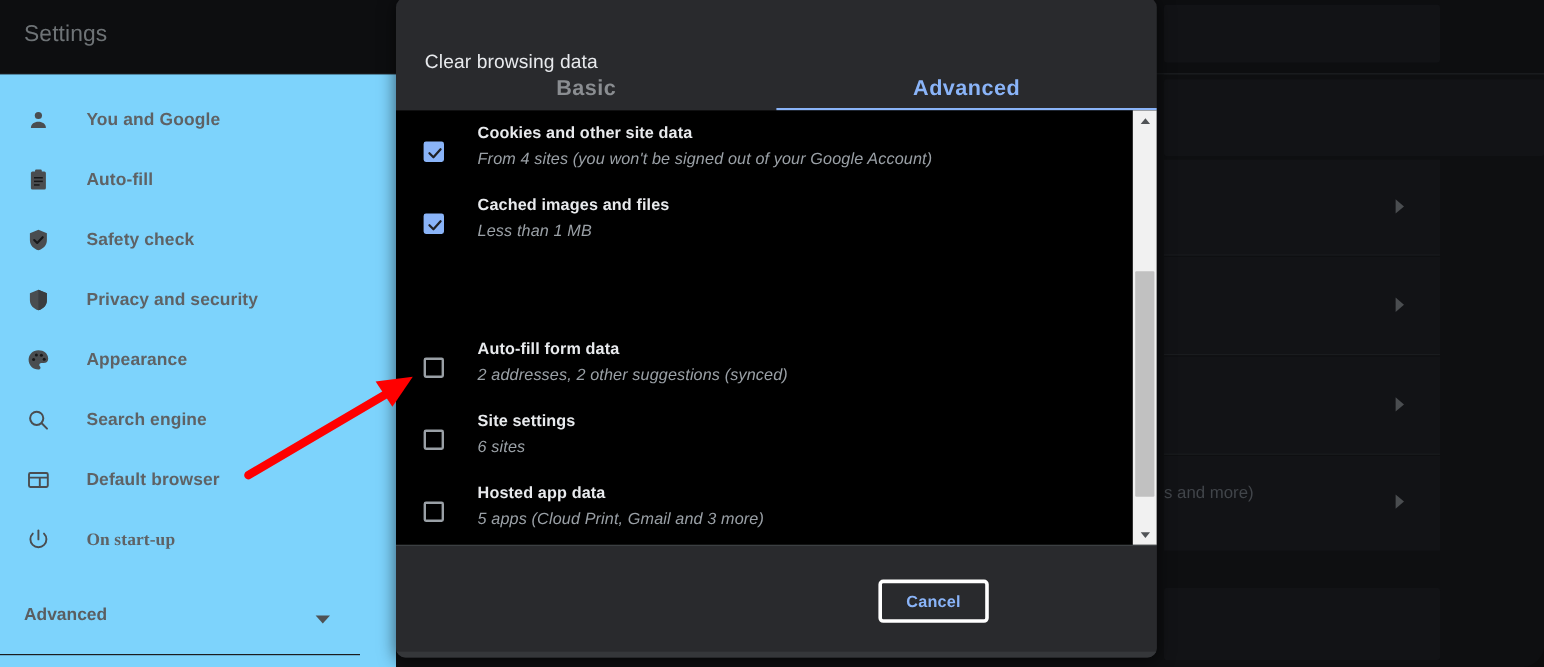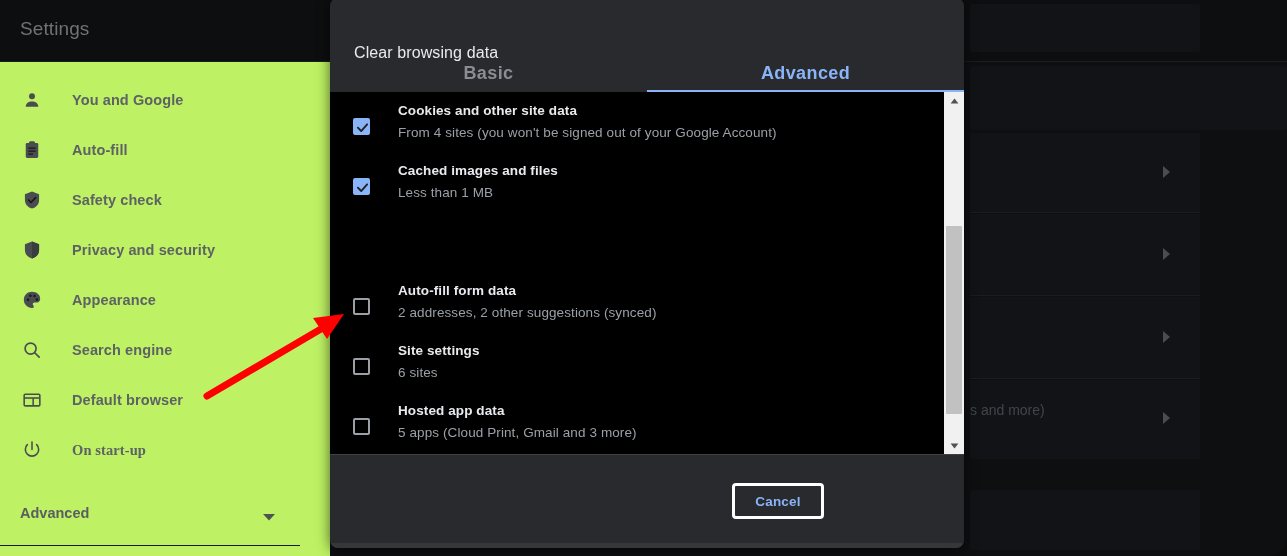--- a/index.html
+++ b/index.html
@@ -20,21 +20,21 @@
     background: #0d0e10;
     border-bottom: 1px solid #1b1d20;
   }
   .settings-title {
     position: absolute; left: 20px; top: 18px;
     font-size: 19px; color: #6e7376; letter-spacing: .1px;
   }
 
   .sidebar {
     position: absolute; left: 0; top: 62px; width: 330px; bottom: 0;
-    background: #bef264;
+    background: #7dd3fc;
   }
   .side-item {
     position: absolute; left: 0; width: 330px; height: 46px;
     display: flex; align-items: center;
   }
   .side-ico {
     width: 24px; height: 24px; margin-left: 20px; margin-right: 28px;
     display: flex; align-items: center; justify-content: center;
     flex: none;
   }
@@ -111,21 +111,21 @@
   }
   .cb.off { border: 2px solid #9aa0a6; background: transparent; }
   .cb.on { background: #8ab4f8; border: 2px solid #8ab4f8; }
   .cb.on svg { position: absolute; left: 1px; top: 1px; }
   .item-title {
     position: absolute; left: 68px; top: 3px;
     font-size: 13.5px; color: #e8eaed; font-weight: bold; letter-spacing: .1px;
   }
   .item-sub {
     position: absolute; left: 68px; top: 25px;
-    font-size: 13.5px; color: #9aa0a6; letter-spacing: .1px;
+    font-size: 13.5px; color: #9aa0a6; letter-spacing: .1px; font-style: italic;
   }
 
   
   .scrollbar {
     position: absolute; left: 614px; top: 94px; width: 20px; height: 362px;
     background: #f1f1f1;
   }
   .sb-btn {
     position: absolute; left: 0; width: 20px; height: 17px;
     display: flex; align-items: center; justify-content: center;

